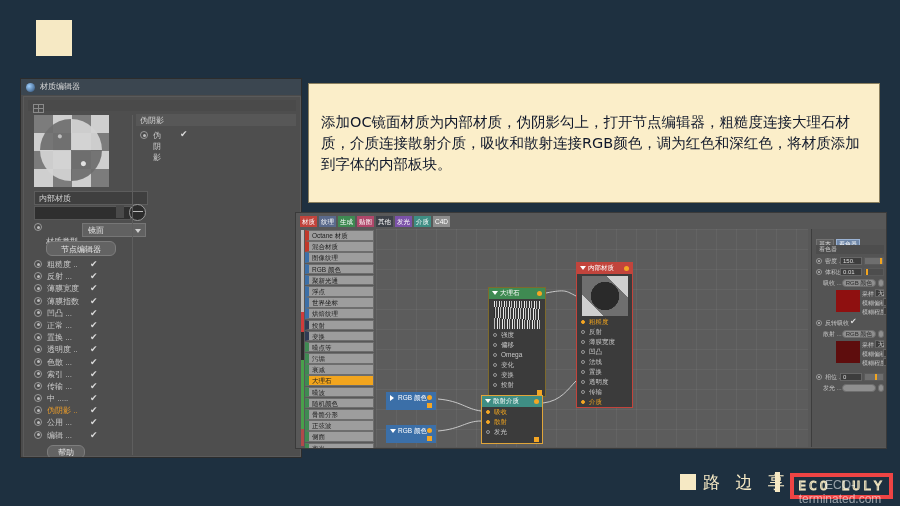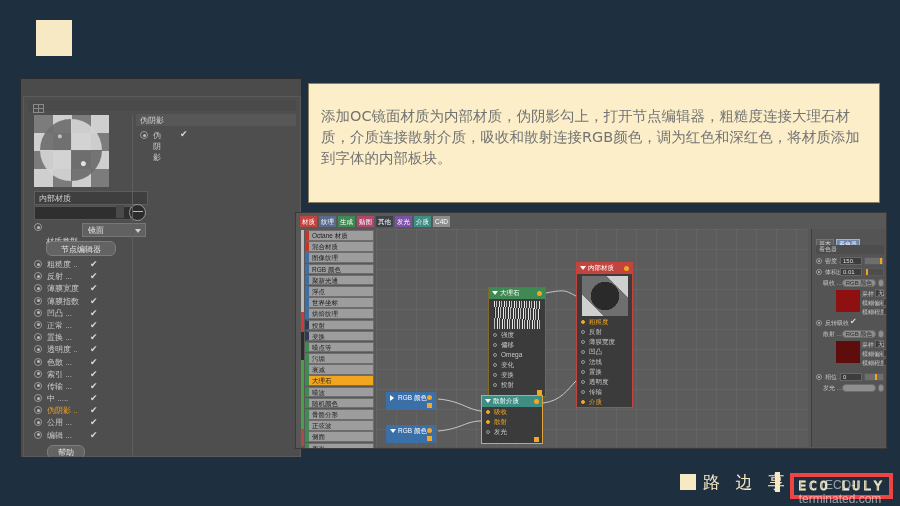--- a/index.html
+++ b/index.html
@@ -82,21 +82,21 @@
   .me-rt-title{position:absolute;left:116px;top:20px;font-size:8px;color:#cfcfcf;}
   .me-rt-hdr{position:absolute;left:112px;top:17px;width:160px;height:12px;background:#575757;}
   .me-rt-row{position:absolute;left:116px;top:33px;}
   .me-rt-row .radio{left:0;top:1px;}
   .me-rt-lbl{position:absolute;left:13px;top:0;font-size:8px;color:#c9c9c9;}
   .me-rt-chk{position:absolute;left:40px;top:-1px;font-size:9px;color:#dcdcdc;}
   
   #callout{position:absolute;left:308px;top:83px;width:572px;height:120px;
     background:#fbeec9;border:1px solid #8a7f5e;box-sizing:border-box;padding:10px 12px 0 12px;}
   #callout-step{font-size:14px;color:#2a2a2a;line-height:20px;}
-  #callout-body{font-size:14.5px;color:#737373;line-height:21px;margin-top:12px;
+  #callout-body{font-size:14.5px;color:#0f172a;line-height:21px;margin-top:18px;
     font-family:"DejaVu Sans","Liberation Sans",sans-serif;}
   
   #nodeeditor{position:absolute;left:295px;top:212px;width:590px;height:235px;background:#585858;
     border:1px solid #3a3a3a;overflow:hidden;}
   #ne-tabs{position:absolute;left:4px;top:3px;height:11px;}
   .ne-tab{display:inline-block;height:11px;line-height:11px;padding:0 2px;margin-right:2px;
     font-size:6.5px;color:#fff;vertical-align:top;}
   #ne-left{position:absolute;left:5px;top:17px;width:3px;height:216px;
     background:linear-gradient(#b9b9b9 0 38%,#cf3b3b 0 47%,#2c2c2c 0 60%,#49a04b 0 92%,#b04a4a 0 100%);}
   #ne-list{position:absolute;left:9px;top:17px;width:69px;}
@@ -160,20 +160,24 @@
     color:rgba(255,255,255,.55);}
 </style>
 </head>
 <body>
 
 <div id="header">
   <div id="title-bullet"></div>
 </div>
 
 <div id="matedit">
+  <div class="me-titlebar">
+    <div class="me-title-ico"></div>
+    <div class="me-title-txt">材质编辑器</div>
+  </div>
   <div class="me-body">
     <div class="me-toolrow">
       <div class="me-grid-ico"></div>
     </div>
     <div id="preview">
       <div id="preview-sphere"></div>
     </div>
     <div class="me-namefield">
       <span>内部材质</span>
     </div>

